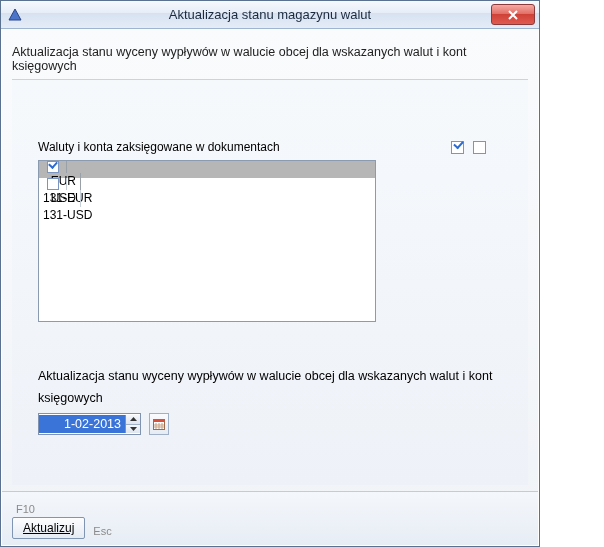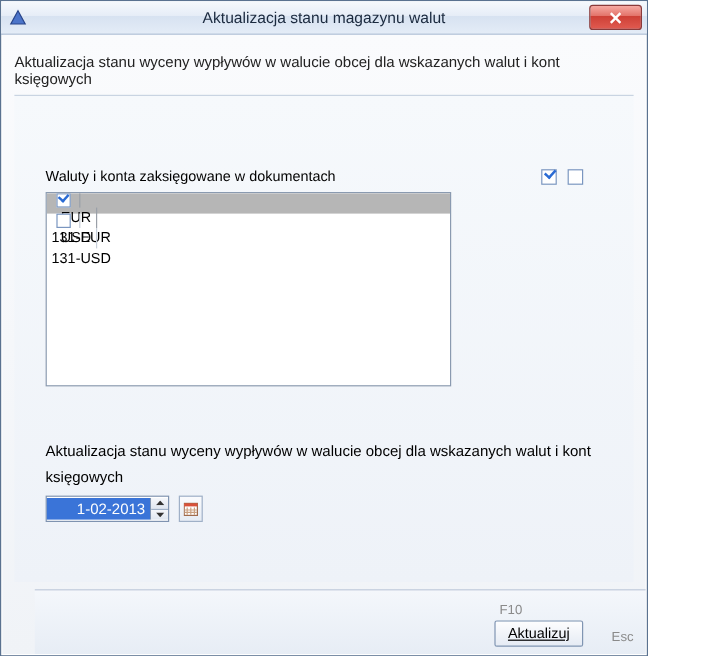--- a/index.html
+++ b/index.html
@@ -28,21 +28,21 @@
   .rowcheck.checked::after{content:"";position:absolute;left:1px;top:-1px;width:6px;height:4px;border-left:2px solid #2a6bd4;border-bottom:2px solid #2a6bd4;transform:rotate(-48deg);}
   .lower-text{position:absolute;bottom:50px;left:26px;right:26px;font-size:12.5px;line-height:22px;}
   .date-line{display:flex;align-items:center;flex-wrap:wrap;gap:4px;margin-top:4px;}
   .date-field{display:inline-flex;align-items:center;height:20px;border:1px solid #7f93b0;background:#fff;}
   .date-input{width:78px;height:18px;border:none;outline:none;font:inherit;text-align:right;padding:0 4px;background:#3a74d8;color:#fff;}
   .spinner{width:14px;height:18px;display:flex;flex-direction:column;border-left:1px solid #7f93b0;}
   .spin{flex:1;background:linear-gradient(#f5f7fb,#dfe6f0);border-bottom:1px solid #9fb0c7;display:flex;align-items:center;justify-content:center;cursor:pointer;}
   .spin:last-child{border-bottom:none;}
   .spin svg{display:block;}
   .cal-btn{width:18px;height:20px;margin-left:4px;border:1px solid #9fb0c7;background:linear-gradient(#fafbfd,#e6ecf4);display:flex;align-items:center;justify-content:center;cursor:pointer;}
-  .buttonbar{position:absolute;left:0;right:0;bottom:0;height:54px;border-top:1px solid #c0cbdb;background:linear-gradient(to bottom,#f4f7fb,#e7edf5);display:flex;align-items:flex-end;justify-content:flex-end;padding:6px 10px;box-sizing:border-box;gap:20px;margin-left:27px;}
+  .buttonbar{position:absolute;left:0;right:0;bottom:0;height:54px;border-top:1px solid #c0cbdb;background:linear-gradient(to bottom,#f4f7fb,#e7edf5);display:flex;align-items:flex-end;padding:6px 10px;box-sizing:border-box;gap:4px;}
   .btn-group{display:flex;flex-direction:column;align-items:flex-start;}
   .hint{font-size:11px;color:#8a8a8a;margin-bottom:2px;padding-left:4px;}
   .btn{min-width:66px;height:22px;border:1px solid #8095b2;background:linear-gradient(to bottom,#fdfdfe,#e5ebf4);font:inherit;padding:0 10px;cursor:pointer;border-radius:2px;text-decoration:underline;}
 </style>
 </head>
 <body>
 
 <div class="window">
 
   <div class="titlebar">

